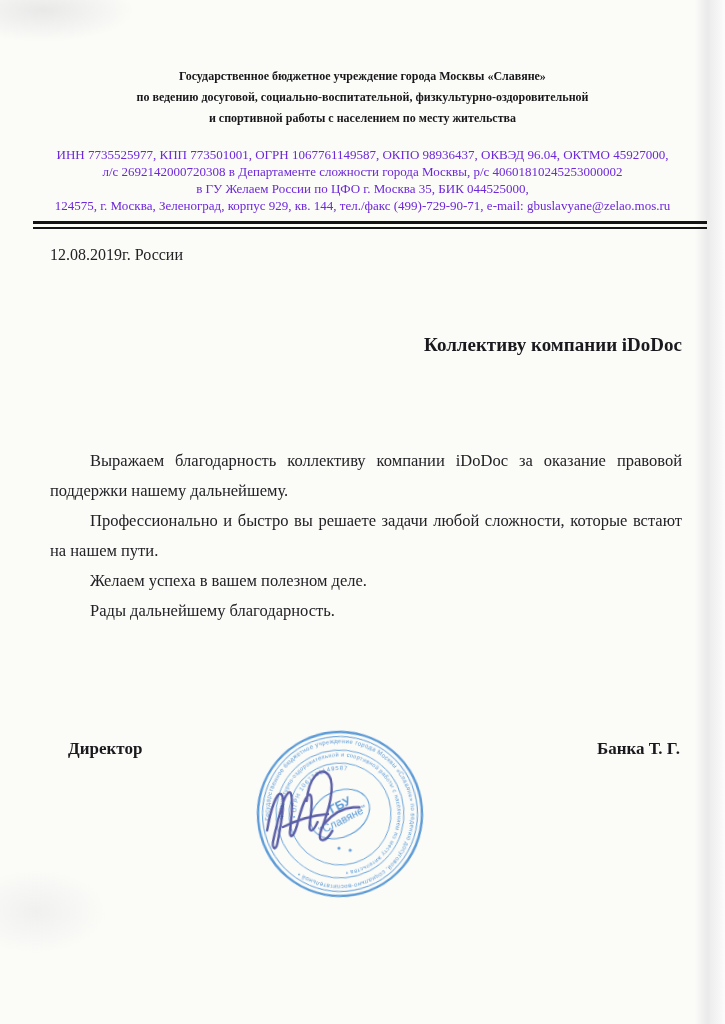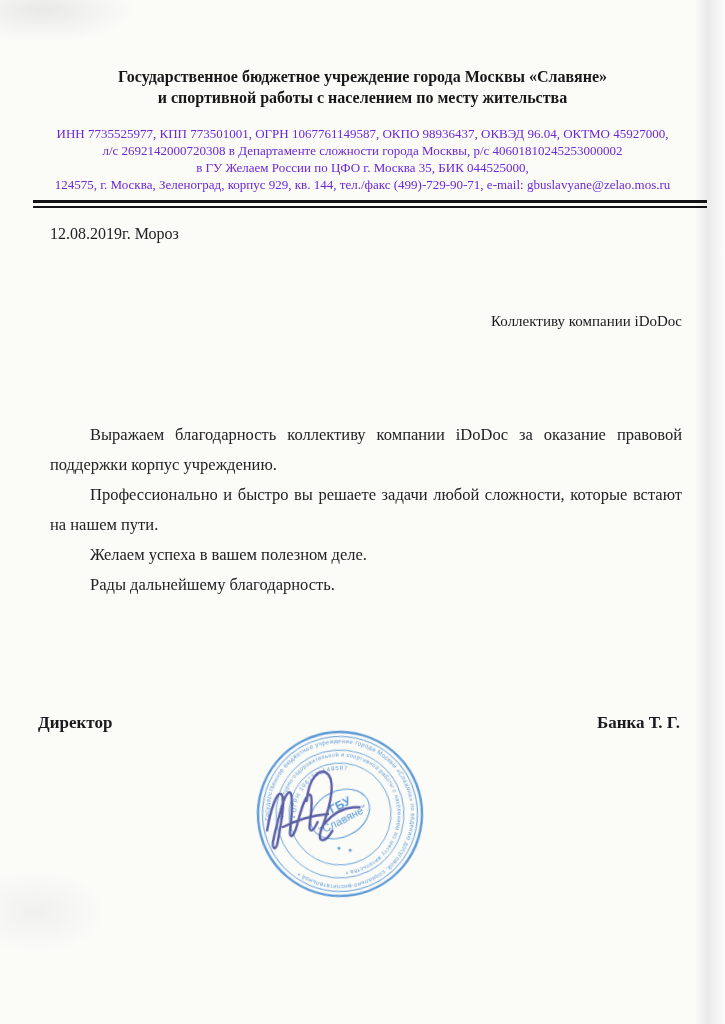--- a/index.html
+++ b/index.html
@@ -8,62 +8,63 @@
     font-family:"Liberation Serif","DejaVu Serif",serif;
     color:#222226;
     background:
       radial-gradient(130px 45px at 6% 1%, rgba(185,185,192,.28), transparent 70%),
       radial-gradient(100px 60px at 5% 89%, rgba(198,198,206,.20), transparent 70%),
       linear-gradient(to right, transparent 95.8%, rgba(210,210,216,.40) 97.6%, rgba(252,252,252,.95) 100%),
       #fbfbf8;
     overflow:hidden;
   }
   .letter{position:relative;width:725px;height:1024px;}
-  .org-title{margin:66px 26px 0;text-align:center;font-weight:bold;font-size:16px;line-height:21px;color:#17171a;}
+  .org-title{margin:66px 26px 0;text-align:center;font-weight:bold;font-size:12px;line-height:21px;color:#17171a;}
   .org-title div{white-space:nowrap;}
   .org-info{margin:17px 10px 0;text-align:center;font-size:13px;line-height:17px;color:#6d28d9;}
   .org-info div{white-space:nowrap;}
   .rule{margin:7px 18px 0 33px;height:3px;border-top:3px solid #131315;border-bottom:2px solid #131315;}
   .date-row{margin:17px 43px 0 50px;display:flex;font-size:16px;}
-  .addressee{margin:70px 43px 0 0;text-align:right;font-weight:normal;font-size:15px;color:#1a1a1e;}
+  .addressee{margin:70px 43px 0 0;text-align:right;font-weight:bold;font-size:19px;color:#1a1a1e;}
   .body-text{margin:90px 43px 0 50px;font-size:16.5px;line-height:30px;text-align:justify;}
   .body-text p{margin:0;text-indent:40px;}
   .sign-row{margin:113px 0 0;display:flex;justify-content:space-between;align-items:flex-start;
-            padding:0 45px 0 38px;font-weight:bold;font-size:17px;color:#1a1a1e;}
+            padding:0 45px 0 68px;font-weight:bold;font-size:17px;color:#1a1a1e;}
   .stamp-wrap{position:absolute;left:252px;top:660px;width:176px;height:176px;}
   .stamp-wrap svg{display:block;transform:rotate(-5deg);filter:blur(.25px);}
 </style>
 </head>
 <body>
 
 <div class="letter">
 
   <div class="org-title">
     <div>Государственное бюджетное учреждение города Москвы «Славяне»</div>
+    <div>по ведению досуговой, социально-воспитательной, физкультурно-оздоровительной</div>
     <div>и спортивной работы с населением по месту жительства</div>
   </div>
 
   <div class="org-info">
     <div>ИНН 7735525977, КПП 773501001, ОГРН 1067761149587, ОКПО 98936437, ОКВЭД 96.04, ОКТМО 45927000,</div>
     <div>л/с 2692142000720308 в Департаменте сложности города Москвы, р/с 40601810245253000002</div>
     <div>в ГУ Желаем России по ЦФО г. Москва 35, БИК 044525000,</div>
     <div>124575, г. Москва, Зеленоград, корпус 929, кв. 144, тел./факс (499)-729-90-71, e-mail: gbuslavyane@zelao.mos.ru</div>
   </div>
 
   <div class="rule"></div>
 
   <div class="date-row">
     <span>12.08.2019</span>
-    <span>г. Мороз</span>
+    <span>г. России</span>
   </div>
 
   <div class="addressee">Коллективу компании iDoDoc</div>
 
   <div class="body-text">
-    <p>Выражаем благодарность коллективу компании iDoDoc за оказание правовой поддержки корпус учреждению.</p>
+    <p>Выражаем благодарность коллективу компании iDoDoc за оказание правовой поддержки нашему дальнейшему.</p>
     <p>Профессионально и быстро вы решаете задачи любой сложности, которые встают на нашем пути.</p>
     <p>Желаем успеха в вашем полезном деле.</p>
     <p>Рады дальнейшему благодарность.</p>
   </div>
 
   <div class="sign-row">
     <span>Директор</span>
     <span>Банка Т. Г.</span>
   </div>
 

